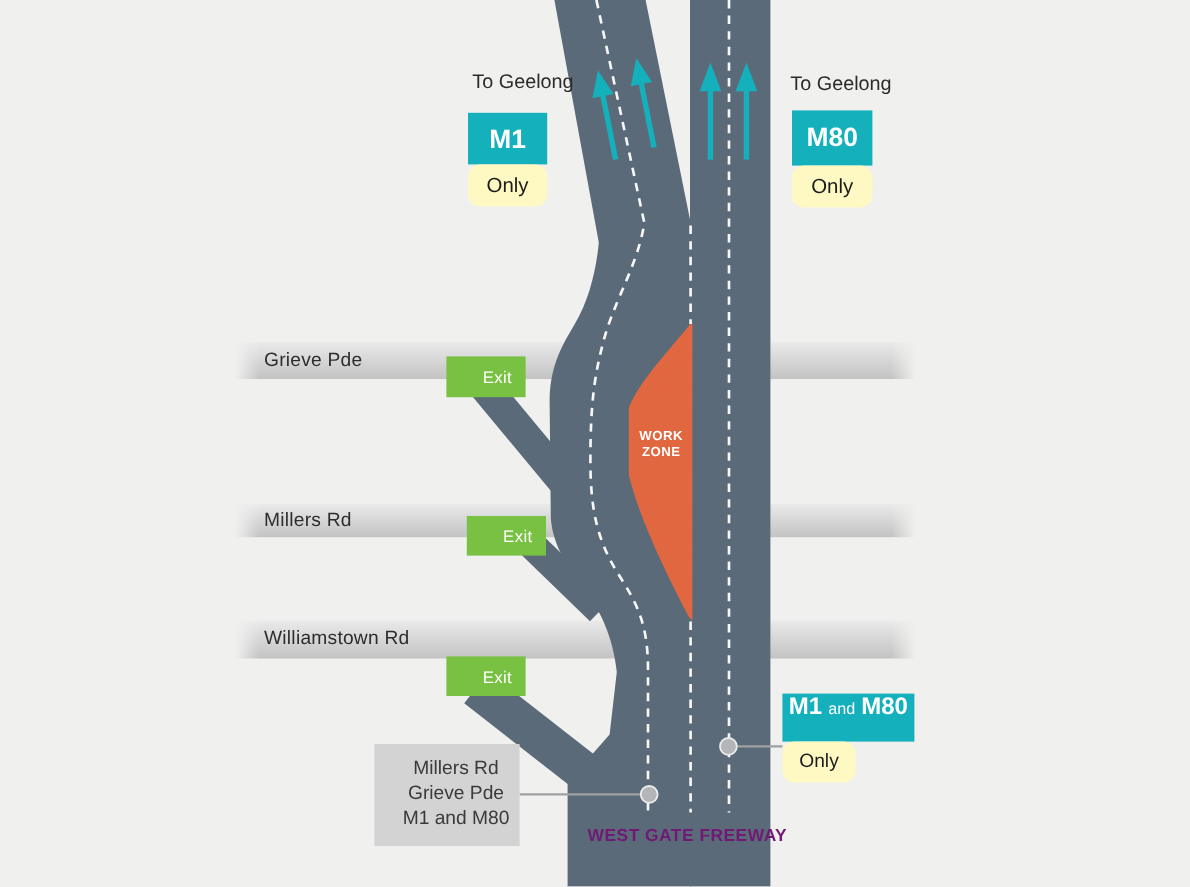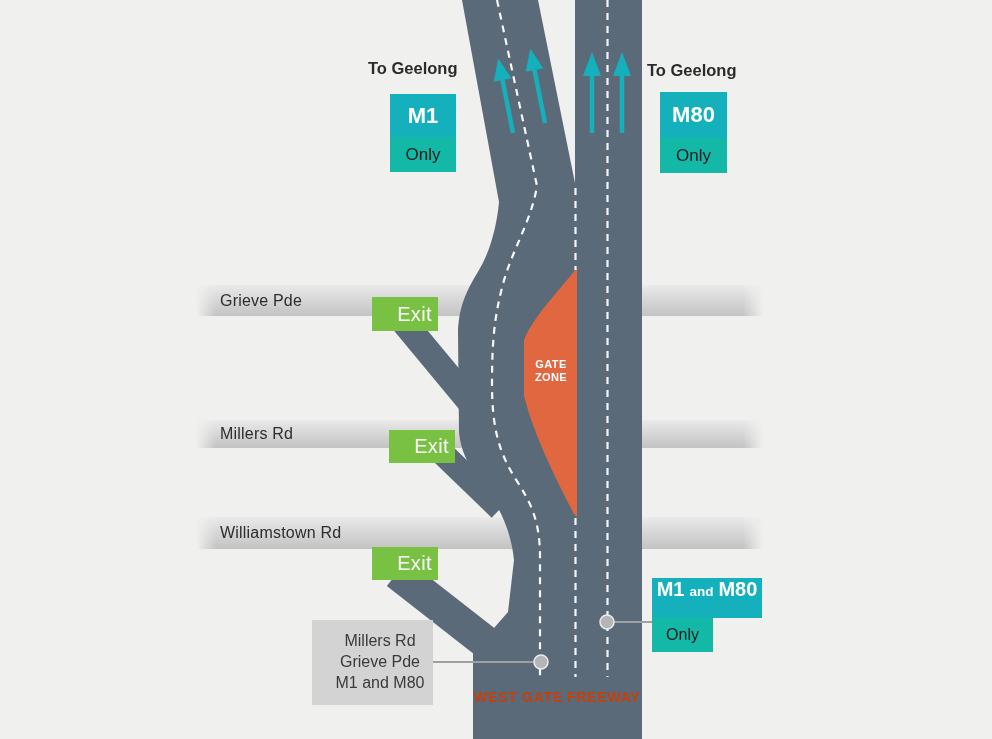--- a/index.html
+++ b/index.html
@@ -28,30 +28,30 @@
   .road{fill:var(--road,#5b6a79);}
   .ramp{stroke:var(--road,#5b6a79);fill:none;}
   .workzone{fill:var(--orange,#e0673f);}
   .lane-dash{stroke:#ffffff;stroke-width:2.2;fill:none;stroke-dasharray:7 6;opacity:.95;}
   .arrow-shaft{stroke:var(--teal,#14b0bb);stroke-width:4.5;}
   .arrow-head{fill:var(--teal,#14b0bb);}
   .connector{stroke:var(--connector,#9fa0a2);stroke-width:2;}
   .connector-dot{fill:#b4b5b7;stroke:#ececec;stroke-width:1.5;}
   
   .overlay{position:absolute;z-index:3;text-align:center;}
-  .dest-label{font-size:16.5px;color:#2b2b2b;font-weight:700;text-align:left;white-space:nowrap;}
+  .dest-label{font-size:16.5px;color:#2b2b2b;font-weight:400;text-align:right;white-space:nowrap;}
   .badge{background:var(--teal,#14b0bb);color:#fff;display:flex;align-items:center;justify-content:center;font-weight:bold;}
-  .only-box{background:#14b8a6;color:#1c1c1c;display:flex;align-items:center;justify-content:center;font-size:17px;}
-  .exit-btn{background:var(--green,#79c143);color:#fff;display:flex;align-items:center;justify-content:center;font-size:20px;letter-spacing:.3px;padding-left:19px;}
+  .only-box{background:#fef9c3;color:#1c1c1c;display:flex;align-items:center;justify-content:center;font-size:17px;border-radius:10px;}
+  .exit-btn{background:var(--green,#79c143);color:#fff;display:flex;align-items:center;justify-content:center;font-size:14px;letter-spacing:.3px;padding-left:19px;}
   .wz-label{color:#fff;font-weight:bold;font-size:11px;line-height:12.5px;text-align:center;letter-spacing:.4px;}
   .lane-badge{background:var(--teal,#14b0bb);color:#fff;display:flex;align-items:baseline;justify-content:center;gap:5px;}
   .lane-badge .big{font-weight:bold;font-size:20px;}
-  .lane-badge .small{font-size:13.5px;font-weight:bold;}
+  .lane-badge .small{font-size:13.5px;}
   .callout{background:var(--callout_bg,#d3d3d3);color:#3a3a3a;font-size:16px;line-height:21px;padding:10px 0 0 15px;}
-  .freeway-label{color:#c2410c;text-align:center;}
+  .freeway-label{color:#701a75;text-align:right;}
   .freeway-label .l1{font-weight:bold;font-size:14.5px;letter-spacing:.4px;}
   .freeway-label .l2{font-size:13.5px;letter-spacing:.3px;}
 </style>
 </head>
 <body>
 
 <div class="stage">
 
   <div class="band band-grieve">
     <div class="band-label">Grieve Pde</div>
@@ -127,21 +127,21 @@
 
   <div class="overlay dest-label" style="left:647px;top:61px;width:96px;">To Geelong</div>
   <div class="overlay badge" style="left:660px;top:92px;width:67px;height:46px;font-size:22px;">M80</div>
   <div class="overlay only-box" style="left:660px;top:138px;width:67px;height:35px;">Only</div>
 
   <div class="overlay exit-btn" style="left:372px;top:297px;width:66px;height:34px;">Exit</div>
   <div class="overlay exit-btn" style="left:389px;top:430px;width:66px;height:33px;">Exit</div>
   <div class="overlay exit-btn" style="left:372px;top:547px;width:66px;height:33px;">Exit</div>
 
   <div class="overlay wz-label" style="left:519px;top:358px;width:64px;">
-    <div>GATE</div>
+    <div>WORK</div>
     <div>ZONE</div>
   </div>
 
   <div class="overlay lane-badge" style="left:652px;top:578px;width:110px;height:40px;">
     <span class="big">M1</span>
     <span class="small">and</span>
     <span class="big">M80</span>
   </div>
   <div class="overlay only-box" style="left:652px;top:618px;width:61px;height:34px;font-size:16px;">Only</div>
 

